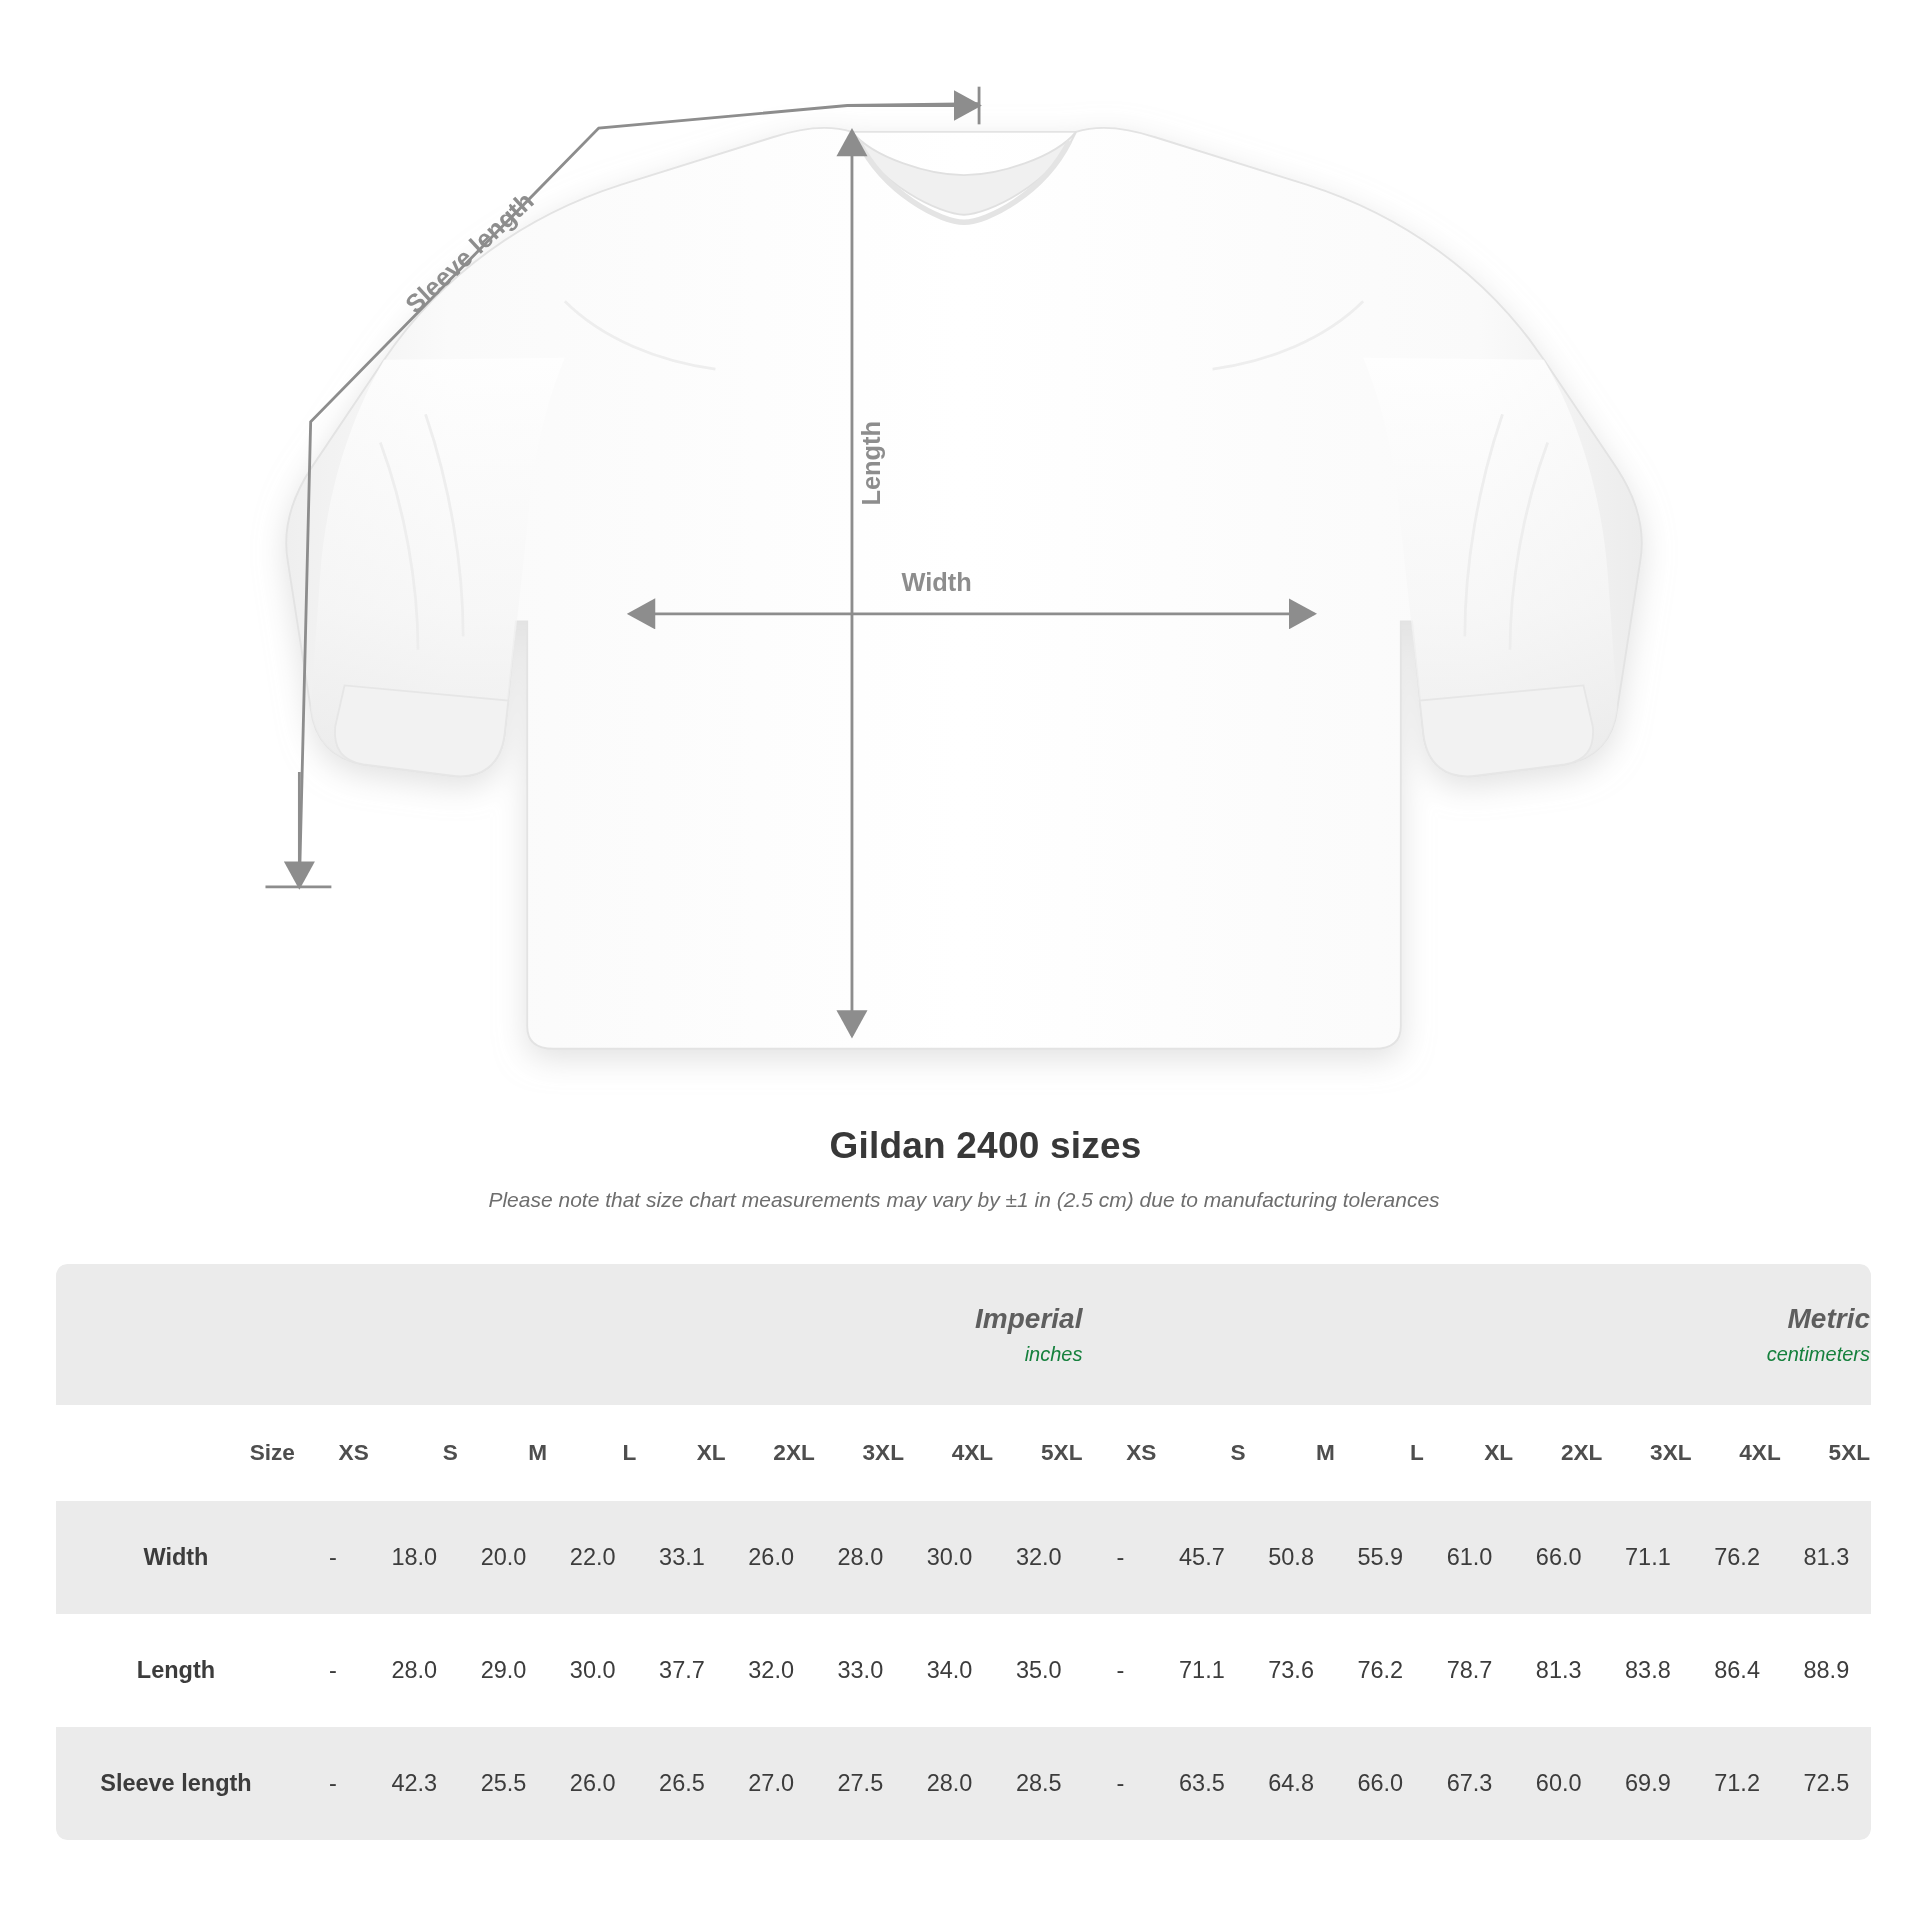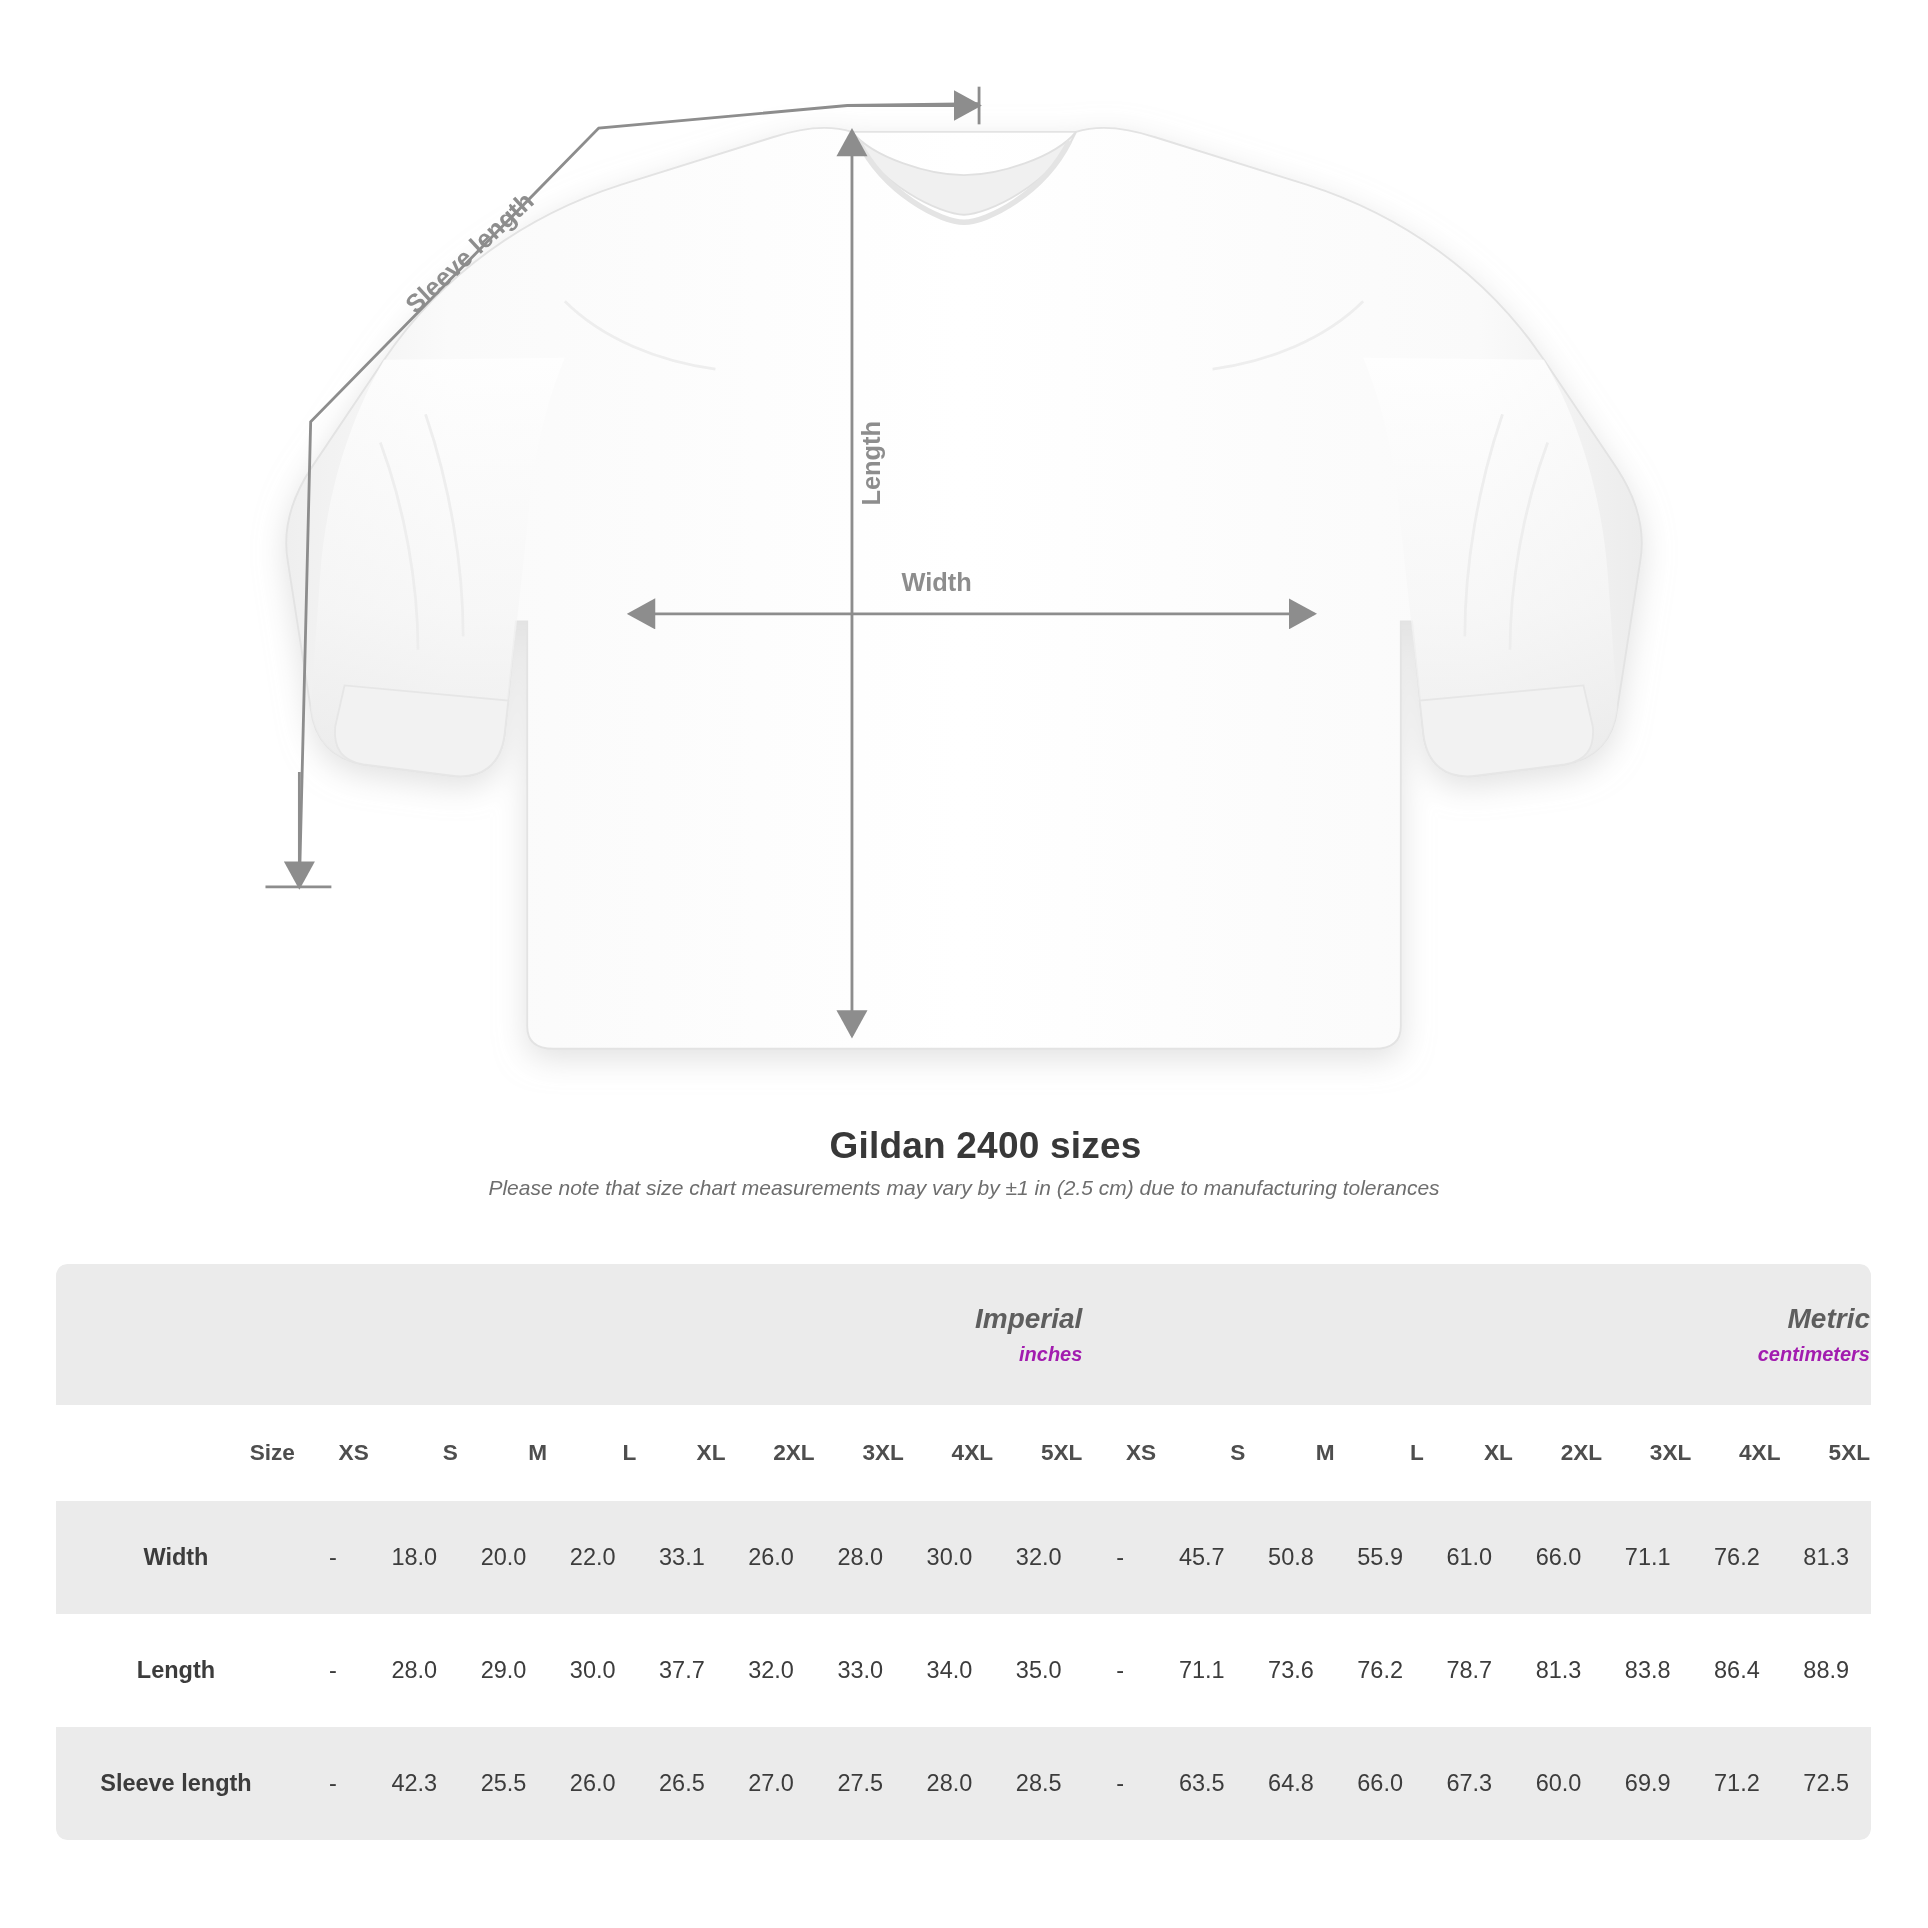--- a/index.html
+++ b/index.html
@@ -39,21 +39,21 @@
   }
   #chart-title {
     font-size: 37px;
     font-weight: bold;
     color: #383838;
     letter-spacing: 0.2px;
     margin: 0;
     padding-left: 43px;
   }
   #chart-subtitle {
-    margin-top: 9px;
+    margin-top: 21px;
     font-size: 21px;
     font-style: italic;
     color: #6e6e6e;
   }
 
   
   #size-table-wrap {
     position: absolute;
     left: 56px;
     top: 1264px;
@@ -75,23 +75,22 @@
   }
   .unit-name {
     font-size: 28px;
     font-style: italic;
     font-weight: bold;
     color: #5e5e5e;
   }
   .unit-sub {
     font-size: 20px;
     font-style: italic;
-    color: #a21caf;
+    color: #15803d;
     margin-top: 8.5px;
-    font-weight: bold;
   }
   table.size-table tr.head-row td {
     background: #ffffff;
     height: 96px;
     text-align: right;
     vertical-align: middle;
     font-size: 22.6px;
     font-weight: bold;
     color: #4e4e4e;
     border: none;

